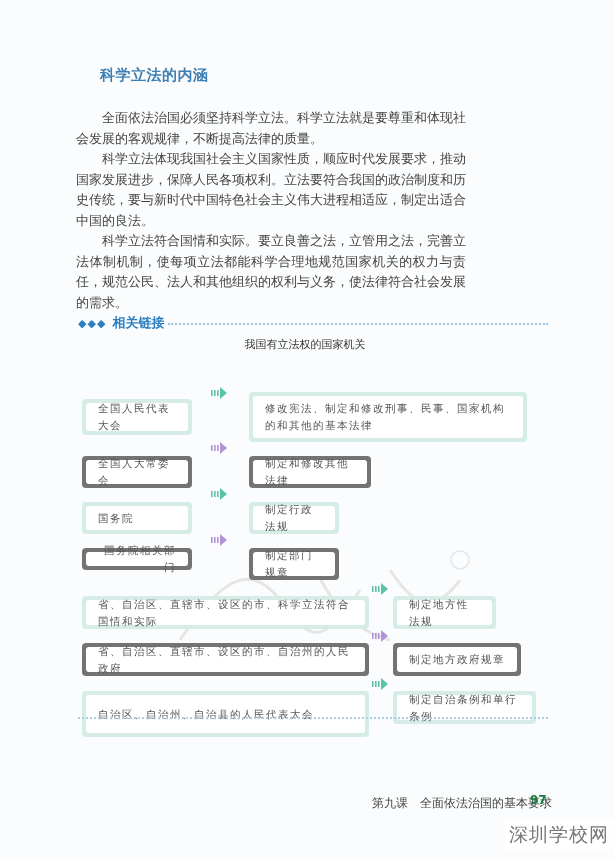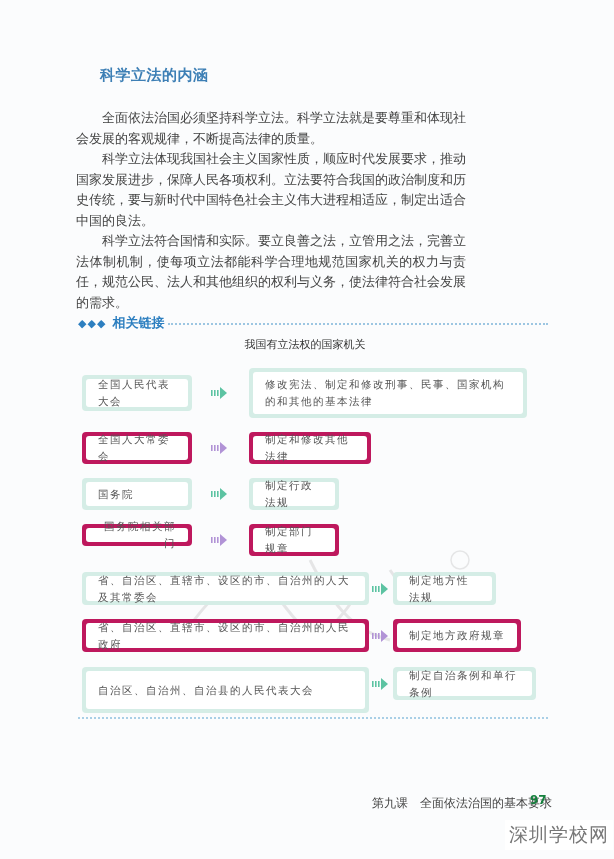--- a/index.html
+++ b/index.html
@@ -29,24 +29,24 @@
     font-size: 13px; font-weight: bold; color: #2d7fc0; margin-right: 4px; white-space: nowrap;
   }
   .dotline { flex: 1; border-top: 2px dotted #9cc6e2; height: 0; margin-top: 2px; }
   .chart-title {
     position: absolute; left: 0; width: 610px; top: 337px; text-align: center;
     font-family: "DejaVu Sans", "Liberation Sans", sans-serif;
     font-size: 11px; color: #333;
   }
   .box {
     position: absolute; box-sizing: border-box;
-    border-radius: 4px; padding: 4px;
+    border-radius: 4px; padding: 4px; margin-top: 24px;
   }
   .box.green { background: #d5ede6; }
-  .box.purple { background: #be185d; }
+  .box.purple { background: #737373; }
   .box .inner {
     background: #ffffff; border-radius: 3px; height: 100%; box-sizing: border-box;
     display: flex; align-items: center; padding: 0 12px;
     font-size: 10.5px; color: #555; letter-spacing: 1.5px; line-height: 17px;
   }
   .arrow { position: absolute; width: 18px; height: 12px; }
   .bottom-dots {
     position: absolute; left: 78px; top: 717px; width: 470px; border-top: 2px dotted #a9cfe6;
   }
   .footer {
@@ -141,21 +141,21 @@
   <rect x="0" y="3" width="1.6" height="6" fill="#b193d6"></rect>
     <rect x="3" y="3" width="1.6" height="6" fill="#b193d6"></rect>
     <rect x="6" y="3" width="1.6" height="6" fill="#b193d6"></rect>
   <polygon points="9,0 16,6 9,12" fill="#b193d6"></polygon>
 </svg>
 <div class="box purple" style="left:249px;top:524px;width:90px;height:32px;">
   <div class="inner">制定部门规章</div>
 </div>
 
 <div class="box green" style="left:82px;top:572px;width:287px;height:33px;">
-  <div class="inner">省、自治区、直辖市、设区的市、自治州的人大及其常委会</div>
+  <div class="inner">省、自治区、直辖市、设区的市、科学立法符合国情和实际</div>
 </div>
 <svg class="arrow" style="left:372px;top:583px;" viewBox="0 0 18 12">
   <rect x="0" y="3" width="1.6" height="6" fill="#5cc3a2"></rect>
     <rect x="3" y="3" width="1.6" height="6" fill="#5cc3a2"></rect>
     <rect x="6" y="3" width="1.6" height="6" fill="#5cc3a2"></rect>
   <polygon points="9,0 16,6 9,12" fill="#5cc3a2"></polygon>
 </svg>
 <div class="box green" style="left:393px;top:572px;width:103px;height:33px;">
   <div class="inner">制定地方性法规</div>
 </div>

